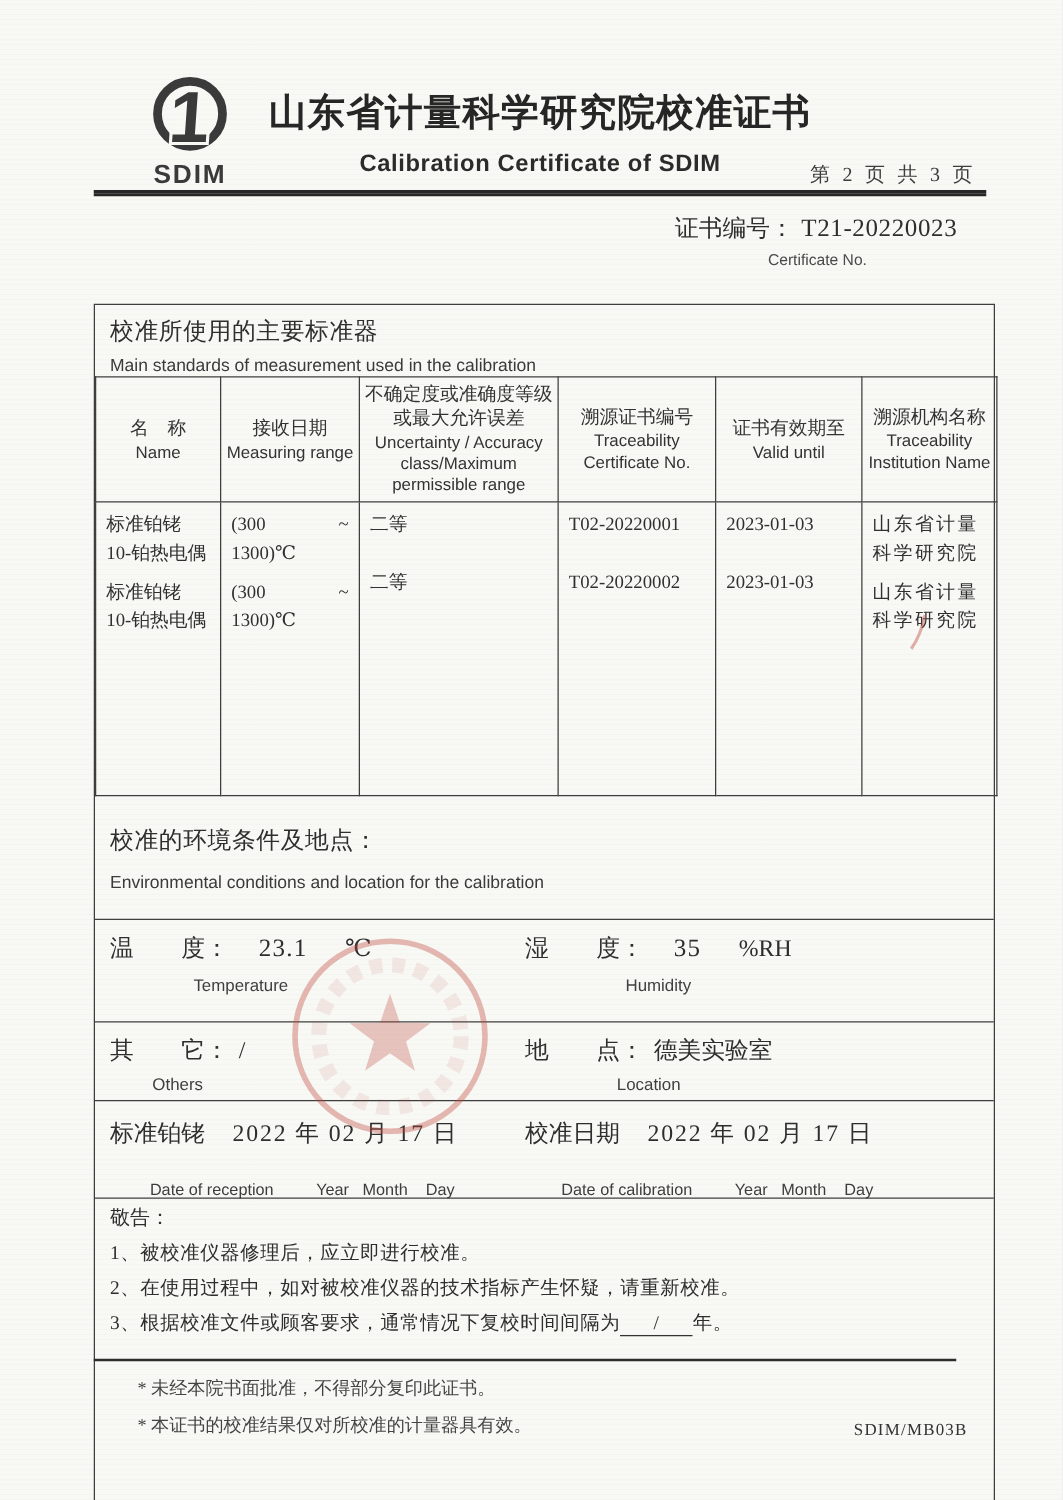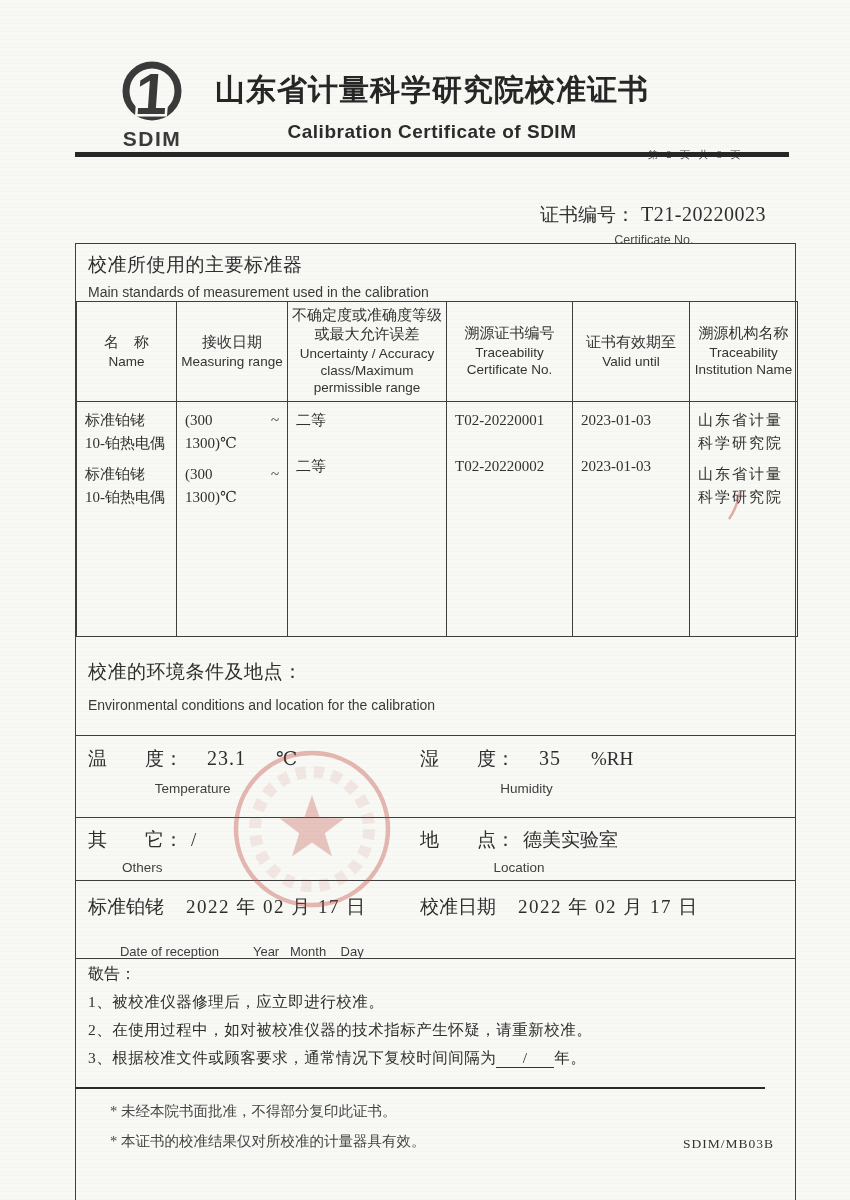--- a/index.html
+++ b/index.html
@@ -11,26 +11,26 @@
     font-family:"Liberation Serif","DejaVu Serif",serif;
     color:#2e2e2e; overflow:hidden;
   }
   .en{ font-family:"Liberation Sans","DejaVu Sans",sans-serif;text-align:center; }
 
   
   .logo{ position:absolute; left:106px; top:58px; width:92px; text-align:center; }
   .title-block{ position:absolute; left:208px; top:70px; width:448px; text-align:center; }
   .title-cn{ font-size:30px; font-weight:bold; letter-spacing:1px; color:#262626; white-space:nowrap; }
   .title-en{ font-size:19px; font-weight:bold; margin-top:10px; letter-spacing:.5px; color:#2b2b2b; }
-  .page-info{ position:absolute; left:648px; top:148px; font-size:10px; letter-spacing:3px; color:#3c3c3c; white-space:nowrap; }
+  .page-info{ position:absolute; left:648px; top:130px; font-size:16px; letter-spacing:3px; color:#3c3c3c; white-space:nowrap; }
   .header-rule{ position:absolute; left:75px; top:152px; width:714px; height:3px;
     border-top:3px solid #262626; border-bottom:2px solid #262626; }
 
   .cert-block{ position:absolute; left:540px; top:170px; }
-  .cert-line{ font-size:19px; white-space:nowrap;margin-top:32px; }
+  .cert-line{ font-size:19px; white-space:nowrap; }
   .cert-num{ font-size:20px; margin-left:6px; letter-spacing:.5px; }
   .cert-en{ font-size:12.5px; color:#4a4a4a; margin-top:5px; margin-left:2px; }
 
   
   .box{ position:absolute; left:75px; top:243px; width:721px; height:1080px; border:1.5px solid #3e3e3e; }
   .sec-cn{ font-size:19px; letter-spacing:.5px; }
   .sec-en{ font-size:14px; color:#3a3a3a; margin-top:6px; }
   .standards-head{ position:absolute; left:12px; top:8px; }
 
   table.std{ position:absolute; top:57px; left:0; width:100%; border-collapse:collapse; table-layout:fixed; }
@@ -222,20 +222,23 @@
         <span>标准铂铑</span><span class="dt">2022 年 02 月 17 日</span>
       </div>
       <div class="date-en en">
         <span>Date of reception</span><span class="units">Year   Month    Day</span>
       </div>
     </div>
     <div class="date-block" style="left:344px; top:650px;">
       <div class="date-cn">
         <span>校准日期</span><span class="dt">2022 年 02 月 17 日</span>
       </div>
+      <div class="date-en en">
+        <span>Date of calibration</span><span class="units">Year   Month    Day</span>
+      </div>
     </div>
     <div class="hline" style="top:714px"></div>
 
     <div class="notice">
       <div class="notice-title">敬告：</div>
       <div class="notice-item">1、被校准仪器修理后，应立即进行校准。</div>
       <div class="notice-item">2、在使用过程中，如对被校准仪器的技术指标产生怀疑，请重新校准。</div>
       <div class="notice-item">
         <span>3、根据校准文件或顾客要求，通常情况下复校时间间隔为</span><span class="blank">/</span><span>年。</span>
       </div>

